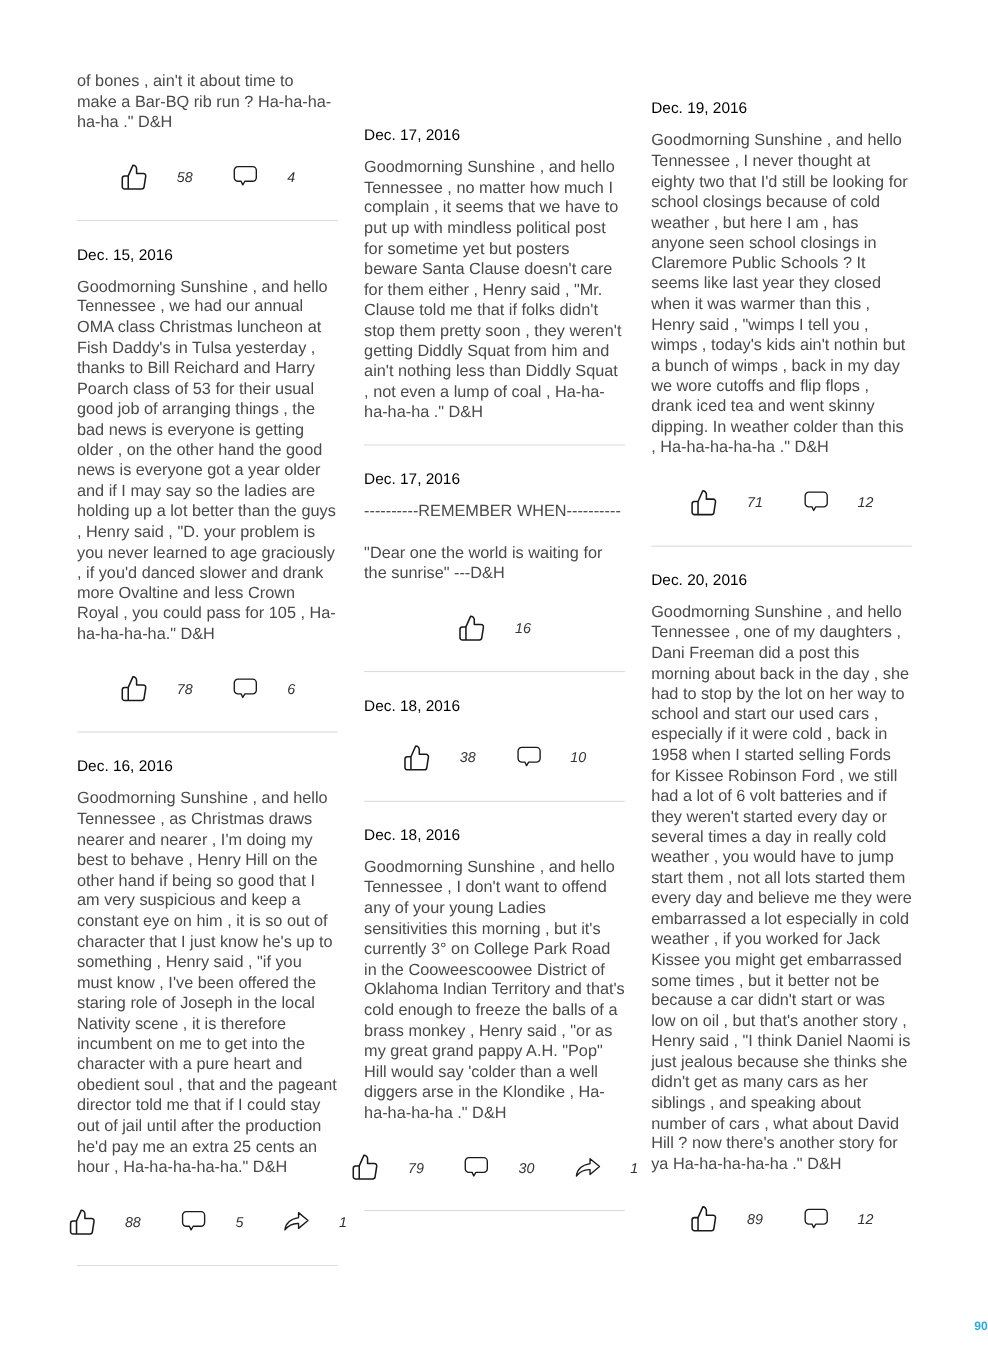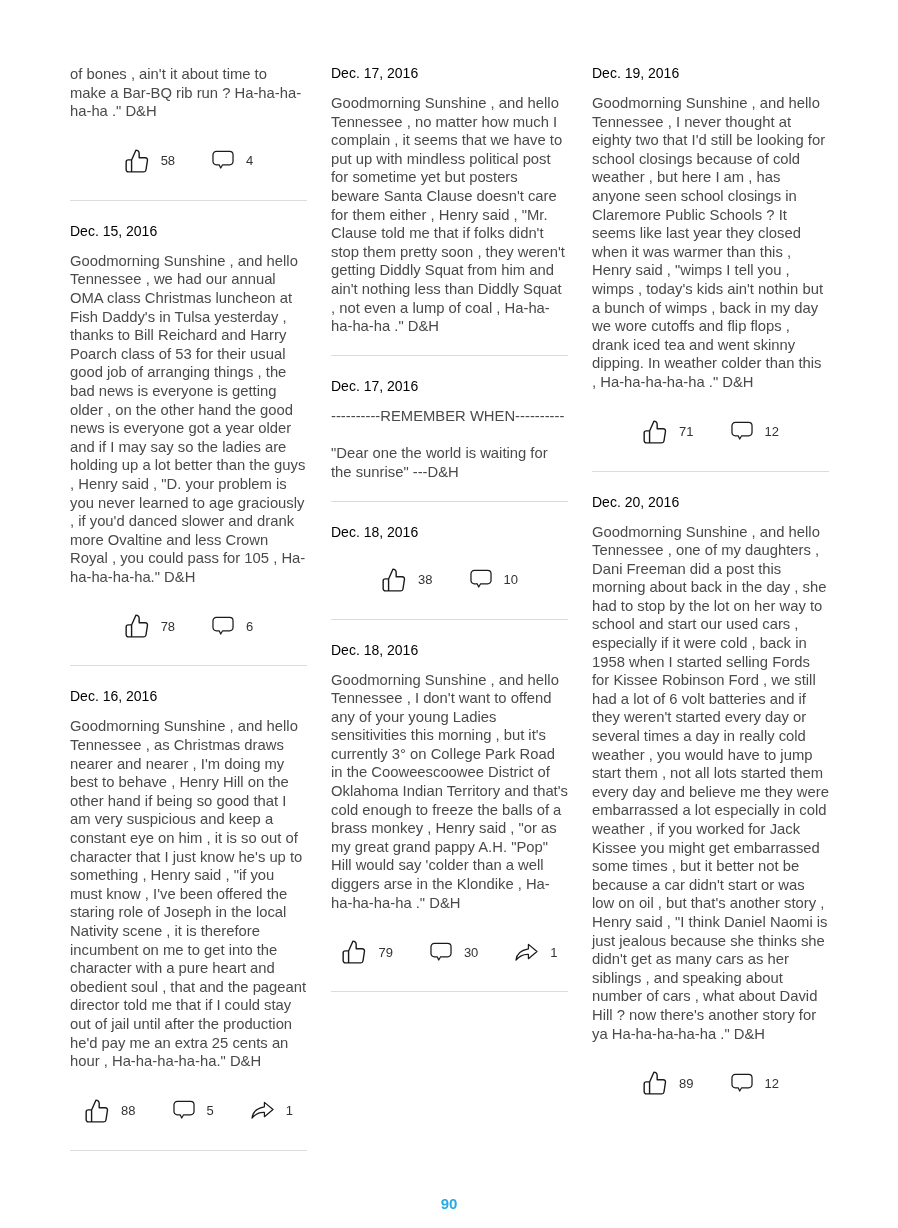--- a/index.html
+++ b/index.html
@@ -13,21 +13,21 @@
     position: relative;
     overflow: hidden;
     font-family: "Liberation Sans", "DejaVu Sans", sans-serif;
   }
   .page {
     position: absolute;
     inset: 0;
   }
   .columns {
     display: flex;
-    align-items: flex-start;
+    align-items: center;
     gap: 24px;
     padding: 65px 69px 0 70px;
   }
   .column {
     width: 237px;
     flex: 0 0 237px;
   }
   .post-date {
     margin: 0 0 13px 0;
     font-size: 14px;
@@ -43,42 +43,43 @@
   .engagement {
     display: flex;
     align-items: center;
     justify-content: center;
     gap: 36px;
     margin: 27px 0 26px 0;
   }
   .stat {
     display: flex;
     align-items: center;
-    gap: 11px;
+    gap: 26px;
+    font-style: italic;
   }
   .stat svg {
     display: block;
   }
   .count {
     font-size: 13px;
     color: #333333;
   }
   .divider {
     border: none;
     border-top: 1px solid #dcdcdc;
     margin: 0 0 22px 0;
     height: 0;
   }
   .page-number {
     position: absolute;
     left: 0;
     right: 0;
     bottom: 16px;
-    text-align: center;
-    font-size: 15px;
+    text-align: right;
+    font-size: 11px;
     font-weight: bold;
     color: #29abe2;
   }
 </style>
 </head>
 <body>
 
 <div class="page">
   <div class="columns">
     <div class="column">
@@ -148,20 +149,28 @@
     <div class="column">
         <article class="post">
           <h3 class="post-date">Dec. 17, 2016</h3>
           <p class="post-paragraph">Goodmorning Sunshine , and hello Tennessee , no matter how much I complain , it seems that we have to put up with mindless political post for sometime yet but posters beware Santa Clause doesn't care for them either , Henry said , "Mr. Clause told me that if folks didn't stop them pretty soon , they weren't getting Diddly Squat from him and ain't nothing less than Diddly Squat , not even a lump of coal , Ha-ha-ha-ha-ha ." D&amp;H</p>
           <hr class="divider">
         </article>
         <article class="post">
           <h3 class="post-date">Dec. 17, 2016</h3>
           <p class="post-paragraph">----------REMEMBER WHEN----------</p>
           <p class="post-paragraph">"Dear one the world is waiting for the sunrise" ---D&amp;H</p>
+          <div class="engagement">
+            <span class="stat">
+              <svg viewBox="0 0 24 24" width="26" height="26" fill="none" stroke="#1a1a1a" stroke-width="1.3" stroke-linecap="round" stroke-linejoin="round">
+                <path d="M14 9V5a3 3 0 0 0-3-3l-4 9v11h11.28a2 2 0 0 0 2-1.7l1.38-9a2 2 0 0 0-2-2.3zM7 22H4a2 2 0 0 1-2-2v-7a2 2 0 0 1 2-2h3"></path>
+              </svg>
+              <span class="count">16</span>
+            </span>
+          </div>
           <hr class="divider">
         </article>
         <article class="post">
           <h3 class="post-date">Dec. 18, 2016</h3>
           <div class="engagement">
             <span class="stat">
               <svg viewBox="0 0 24 24" width="26" height="26" fill="none" stroke="#1a1a1a" stroke-width="1.3" stroke-linecap="round" stroke-linejoin="round">
                 <path d="M14 9V5a3 3 0 0 0-3-3l-4 9v11h11.28a2 2 0 0 0 2-1.7l1.38-9a2 2 0 0 0-2-2.3zM7 22H4a2 2 0 0 1-2-2v-7a2 2 0 0 1 2-2h3"></path>
               </svg>
               <span class="count">38</span>

